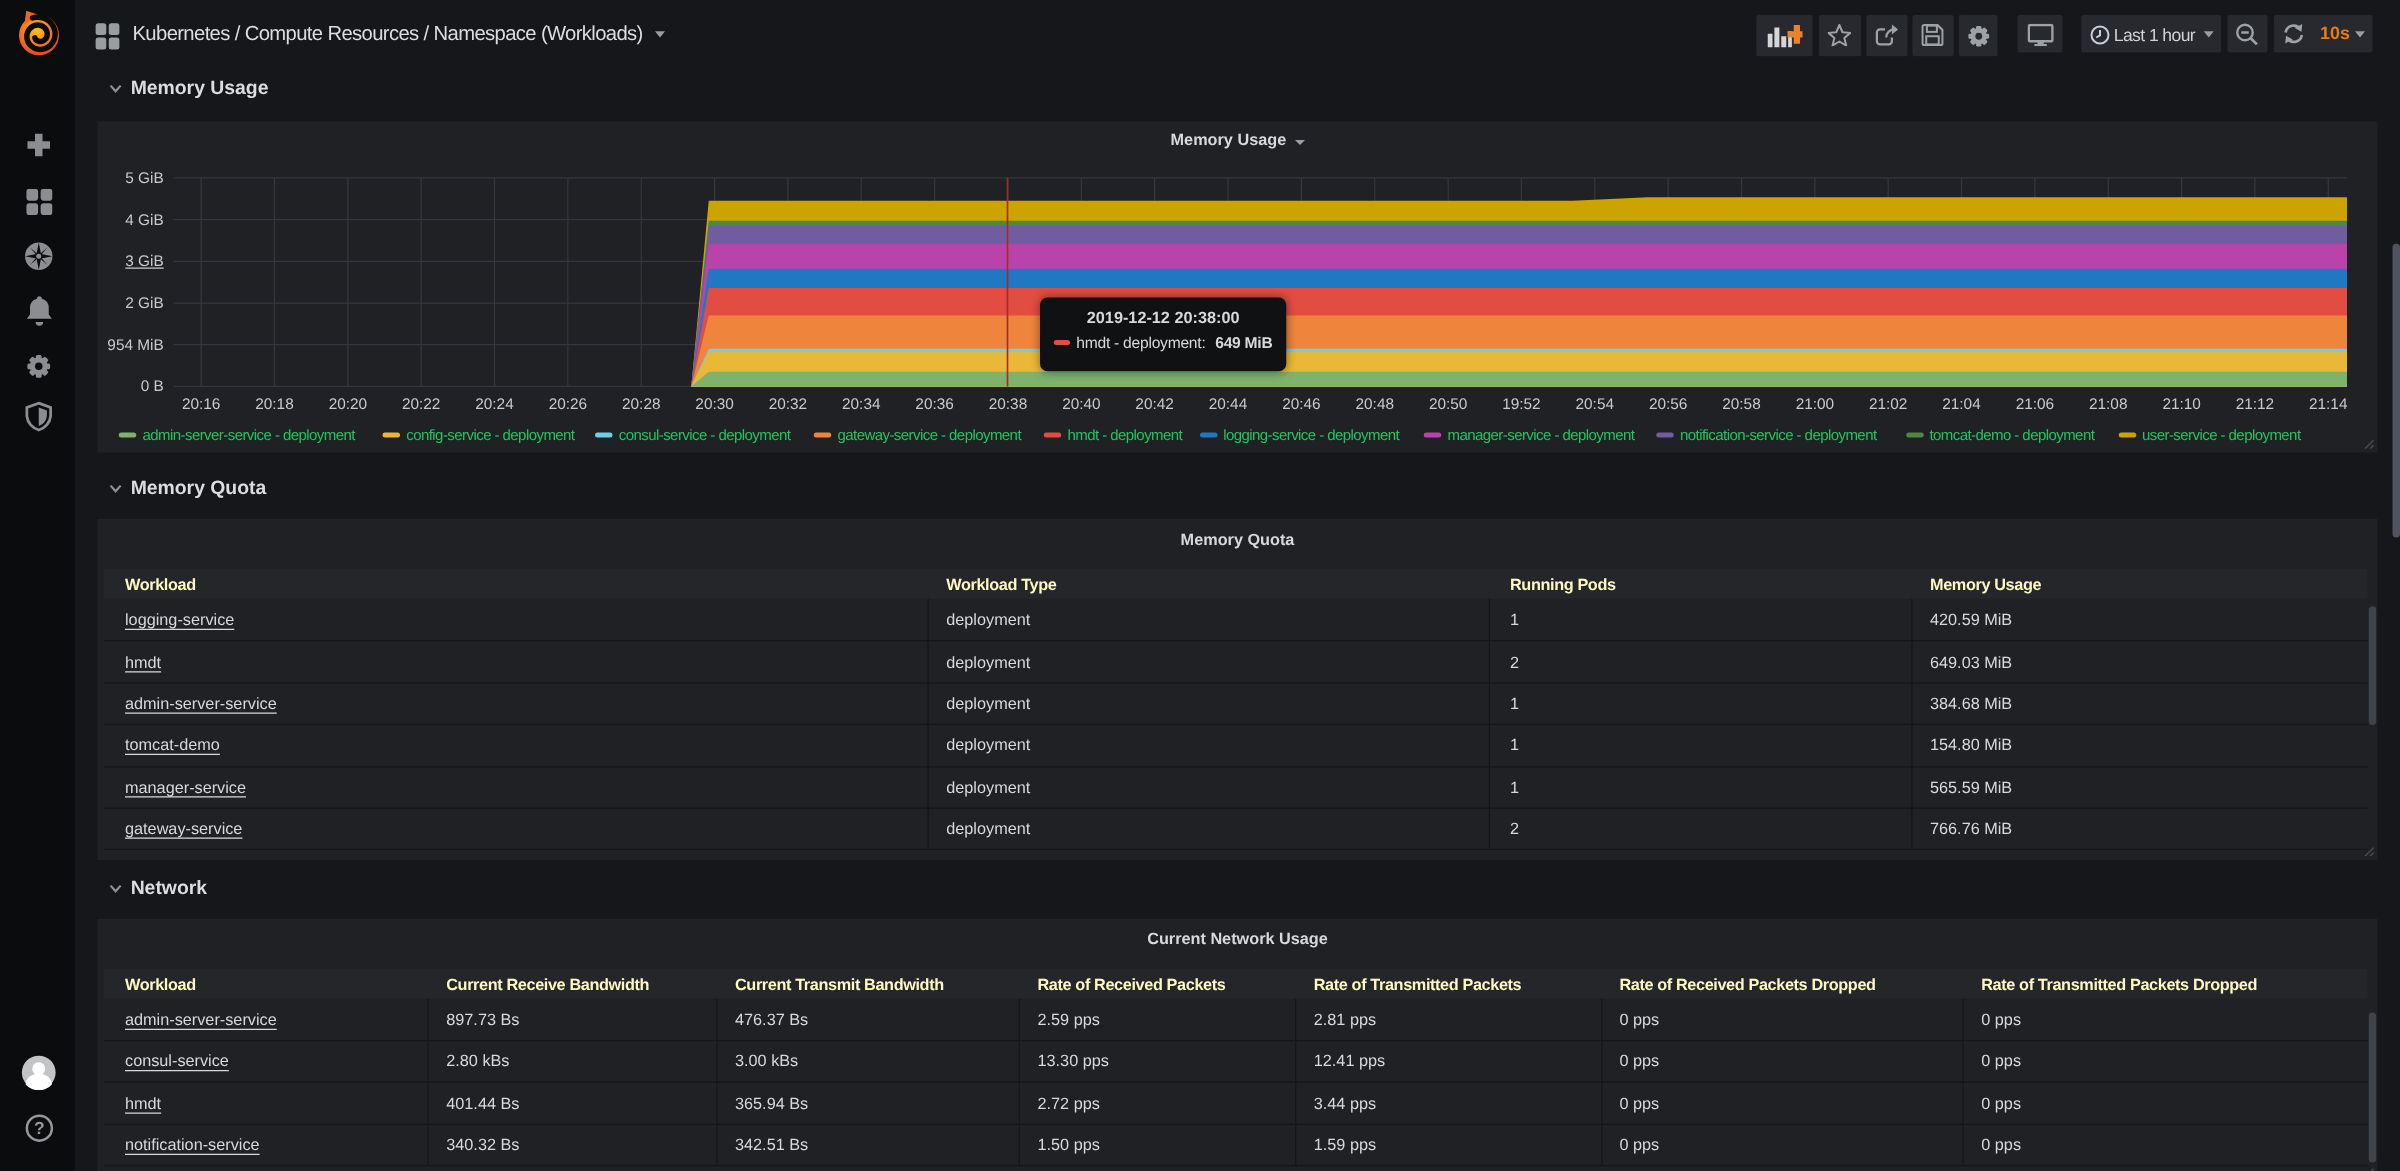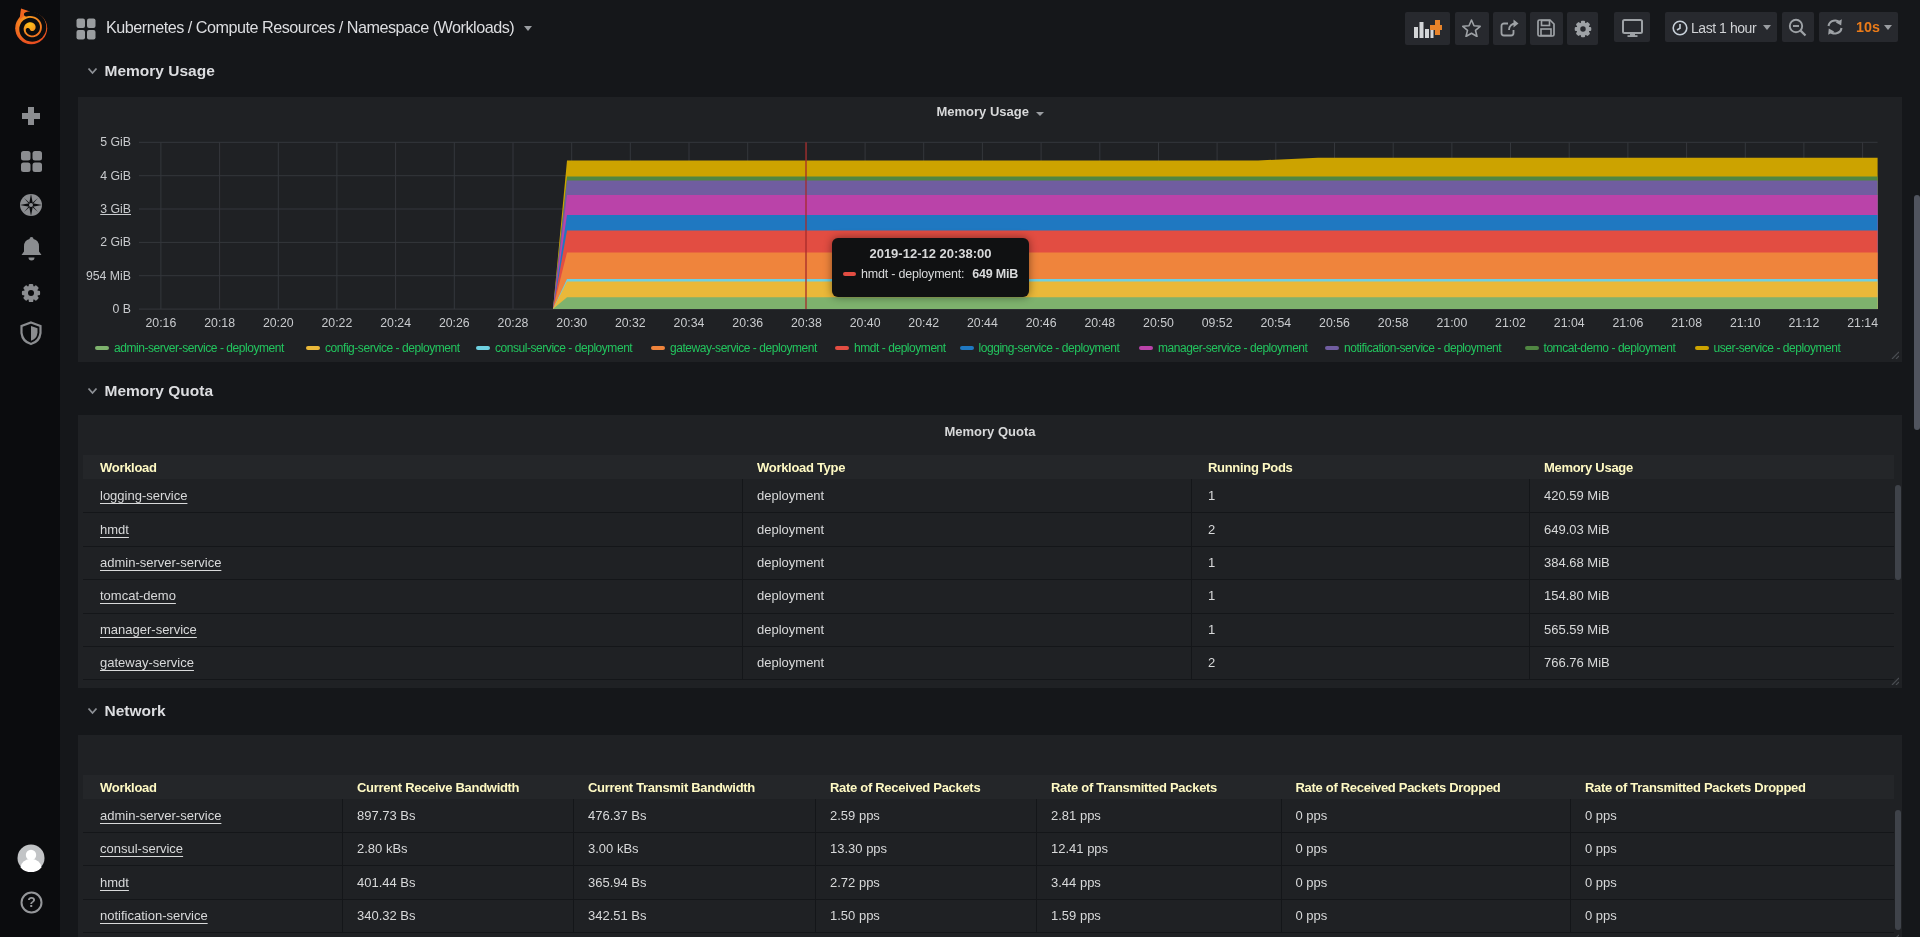--- a/index.html
+++ b/index.html
@@ -249,21 +249,21 @@
 <div class="xlab" style="left:552.3px;top:218.5px;">20:32</div>
 <div class="xlab" style="left:611.0px;top:218.5px;">20:34</div>
 <div class="xlab" style="left:669.7px;top:218.5px;">20:36</div>
 <div class="xlab" style="left:728.4px;top:218.5px;">20:38</div>
 <div class="xlab" style="left:787.1px;top:218.5px;">20:40</div>
 <div class="xlab" style="left:845.7px;top:218.5px;">20:42</div>
 <div class="xlab" style="left:904.4px;top:218.5px;">20:44</div>
 <div class="xlab" style="left:963.1px;top:218.5px;">20:46</div>
 <div class="xlab" style="left:1021.8px;top:218.5px;">20:48</div>
 <div class="xlab" style="left:1080.5px;top:218.5px;">20:50</div>
-<div class="xlab" style="left:1139.1px;top:218.5px;">09:52</div>
+<div class="xlab" style="left:1139.1px;top:218.5px;">19:52</div>
 <div class="xlab" style="left:1197.8px;top:218.5px;">20:54</div>
 <div class="xlab" style="left:1256.5px;top:218.5px;">20:56</div>
 <div class="xlab" style="left:1315.2px;top:218.5px;">20:58</div>
 <div class="xlab" style="left:1373.9px;top:218.5px;">21:00</div>
 <div class="xlab" style="left:1432.5px;top:218.5px;">21:02</div>
 <div class="xlab" style="left:1491.2px;top:218.5px;">21:04</div>
 <div class="xlab" style="left:1549.9px;top:218.5px;">21:06</div>
 <div class="xlab" style="left:1608.6px;top:218.5px;">21:08</div>
 <div class="xlab" style="left:1667.3px;top:218.5px;">21:10</div>
 <div class="xlab" style="left:1725.9px;top:218.5px;">21:12</div>
@@ -335,20 +335,21 @@
     <div class="cell" style="left:1466px;top:240.2px;">766.76 MiB</div>
     <div class="sthumb" style="left:1817px;top:70px;height:95px;"></div>
     <svg class="abs" style="right:3px;bottom:3px" width="8" height="8" viewBox="0 0 8 8">
       <g stroke="#4a4d52" stroke-width="1.2">
         <line x1="8" y1="1" x2="1" y2="8"></line>
         <line x1="8" y1="5" x2="5" y2="8"></line>
       </g>
     </svg>
   </div>
 <div class="panel" style="left:78px;top:734.5px;width:1824px;height:210px;">
+    <div class="ptitle" style="top:8.9px;">Current Network Usage</div>
     <div class="abs" style="left:5px;top:40.0px;width:1811px;height:24px;background:#242629;"></div>
     <div class="hcell" style="left:22px;top:45.0px;">Workload</div>
     <div class="hcell" style="left:279px;top:45.0px;">Current Receive Bandwidth</div>
     <div class="hcell" style="left:510px;top:45.0px;">Current Transmit Bandwidth</div>
     <div class="hcell" style="left:752px;top:45.0px;">Rate of Received Packets</div>
     <div class="hcell" style="left:973px;top:45.0px;">Rate of Transmitted Packets</div>
     <div class="hcell" style="left:1217.5px;top:45.0px;">Rate of Received Packets Dropped</div>
     <div class="hcell" style="left:1507px;top:45.0px;">Rate of Transmitted Packets Dropped</div>
     <div class="rline" style="left:5px;top:97.4px;width:1811px;"></div>
     <div class="rline" style="left:5px;top:130.8px;width:1811px;"></div>

